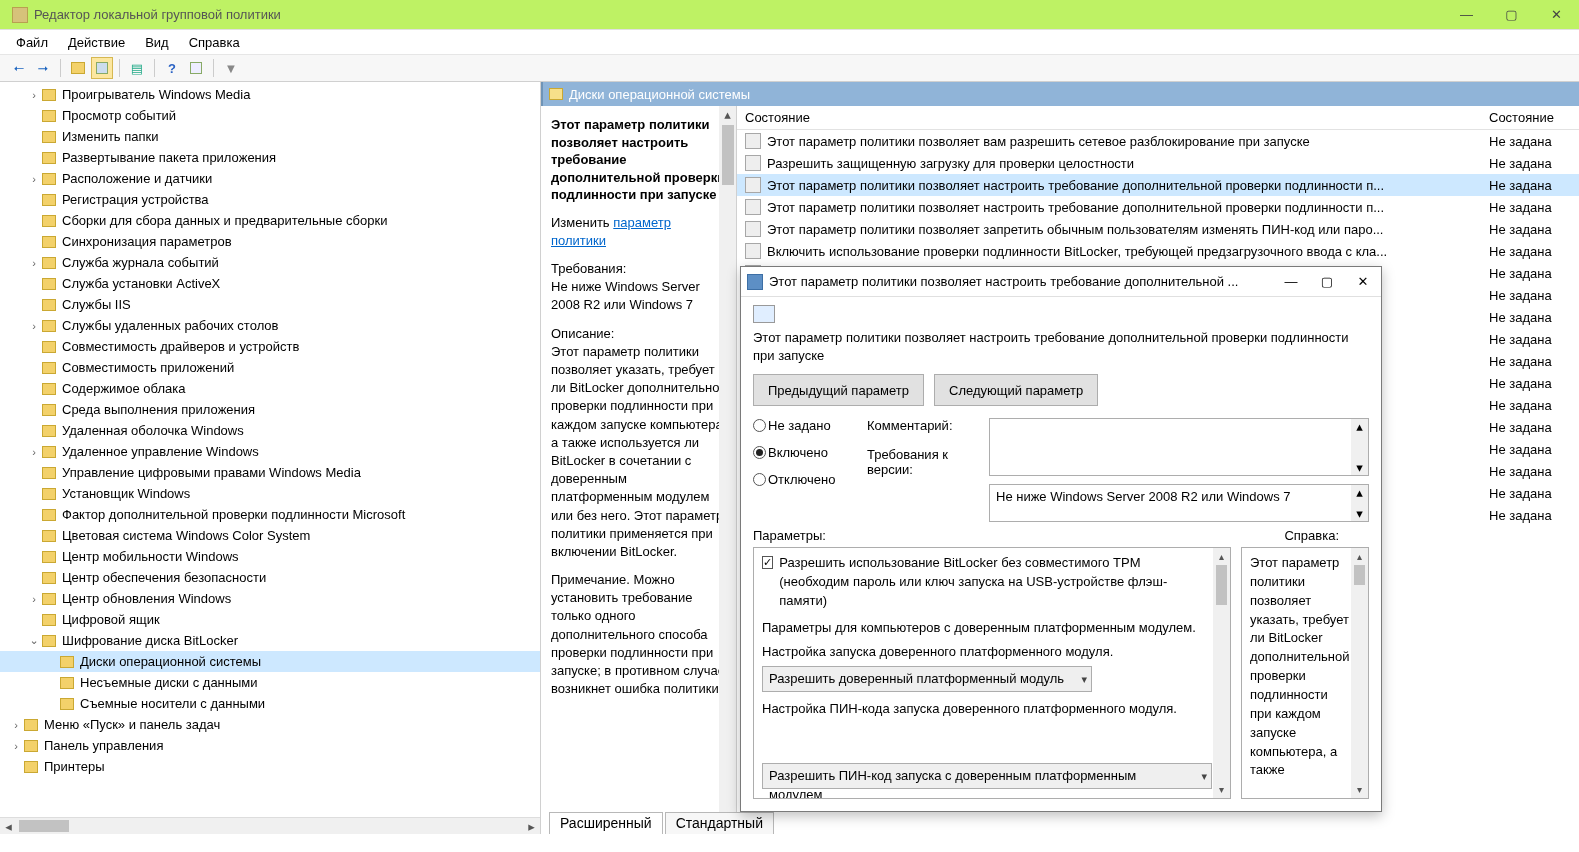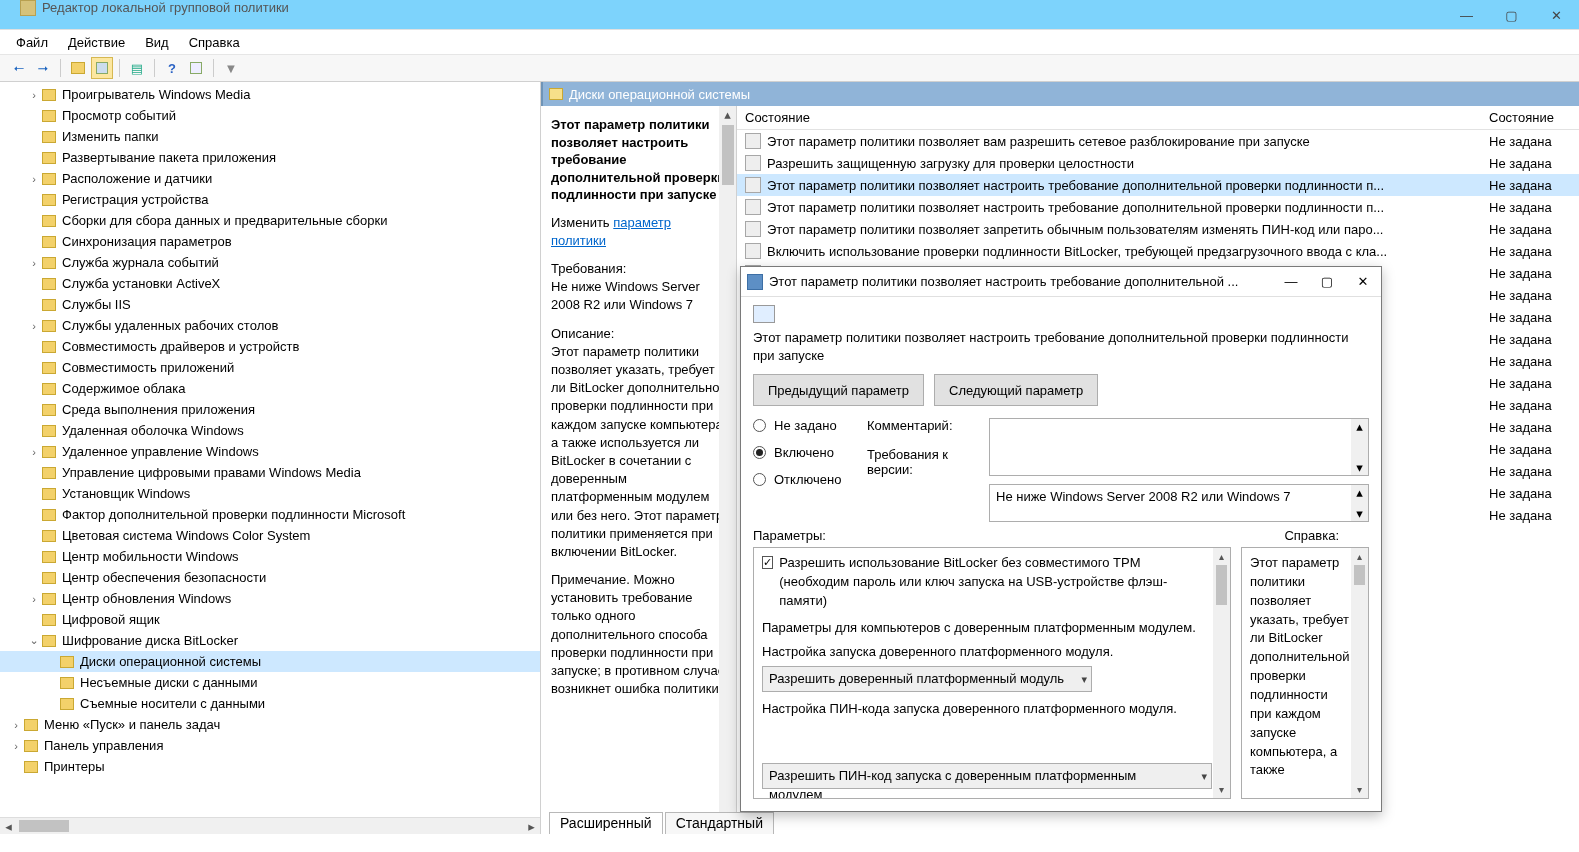--- a/index.html
+++ b/index.html
@@ -1,18 +1,18 @@
 <!DOCTYPE html>
 <html><head>
 <meta charset="utf-8">
 <style>
 * { box-sizing: border-box; margin: 0; padding: 0; font-family: "Segoe UI", Tahoma, sans-serif; font-size: 13px; }
 html, body { width: 1579px; height: 852px; overflow: hidden; background: #fff; }
 
-.titlebar { height: 30px; display: flex; align-items: flex-start; padding-left: 20px; background: #7dd3fc; border-bottom: 1px solid #e0e0e0; }
+.titlebar { height: 30px; display: flex; align-items: center; padding-left: 12px; background: #bef264; border-bottom: 1px solid #e0e0e0; }
 .titlebar .app-icon { width: 16px; height: 16px; background: #d6c27a; border: 1px solid #b8a050; margin-right: 6px; }
 .titlebar .title { flex: 1; color: #555; }
 .titlebar .win-ctrl { width: 45px; height: 30px; display: flex; align-items: center; justify-content: center; color: #444; }
 
 .menubar { height: 24px; display: flex; align-items: center; padding-left: 8px; background: #fff; gap: 4px; }
 .menubar .mitem { padding: 2px 8px; }
 
 .toolbar { height: 28px; display: flex; align-items: center; padding-left: 8px; background: #f7f7f7; border-top: 1px solid #e6e6e6; border-bottom: 1px solid #d0d0d0; gap: 2px; }
 .toolbar .tbtn { width: 22px; height: 22px; display: flex; align-items: center; justify-content: center; border: 1px solid transparent; }
 .toolbar .sep { width: 1px; height: 18px; background: #ccc; margin: 0 4px; }
@@ -63,21 +63,21 @@
 .dlg-title { height: 30px; display: flex; align-items: center; padding-left: 6px; border-bottom:1px solid #e0e0e0;}
 .dlg-title .app-icon { width: 16px; height: 16px; background: #5d8fc5; margin-right:6px; border:1px solid #3d6fa5; }
 .dlg-title .tt { flex:1; white-space:nowrap; overflow:hidden; text-overflow:ellipsis; }
 .dlg-title .win-ctrl { width: 36px; height: 28px; display:flex; align-items:center; justify-content:center; }
 .dlg-body { padding: 8px 12px 12px 12px; flex:1; overflow:hidden; display:flex; flex-direction:column; }
 .dlg-body .big-ic { width:22px; height:18px; border:1px solid #999; background:#e0eeff; margin-bottom:6px; display:inline-block;}
 .dlg-body .setting-name { line-height:1.35; margin-bottom:10px; }
 .dlg-row { display:flex; gap:10px; margin-bottom:12px;}
 .dlg-btn { height:32px; padding: 0 14px; border:1px solid #adadad; background:#e1e1e1; display:flex; align-items:center; }
 .radio-col { width: 100px; display:flex; flex-direction:column; gap:12px; }
-.radio { display:flex; align-items:center; gap:8px;}
+.radio { display:flex; align-items:center; gap:2px;}
 .radio .dot { width:13px; height:13px; border-radius:50%; border:1px solid #555; display:flex; align-items:center; justify-content:center;}
 .radio.checked .dot::after { content:""; width:7px; height:7px; border-radius:50%; background:#222; display:block;}
 .form-grid { flex:1; display:flex; flex-direction:column; gap:14px; margin-left:8px;}
 .form-grid .label { }
 .opt-head { display:flex; justify-content:space-between; margin-top:6px;}
 .opt-row { display:flex; gap:10px; flex:1; overflow:hidden; margin-top:4px;}
 .opt-box { border:1px solid #adadad; position:relative; overflow:hidden; }
 .opt-box .inner { padding:6px 18px 6px 8px; line-height:1.45;}
 .opt-box .sc { position:absolute; right:0; top:0; bottom:0; width:17px; background:#f0f0f0; display:flex; flex-direction:column; justify-content:space-between; align-items:center;}
 .opt-box .sc .ar { height:17px; display:flex; align-items:center; justify-content:center; font-size:10px; color:#555;}

